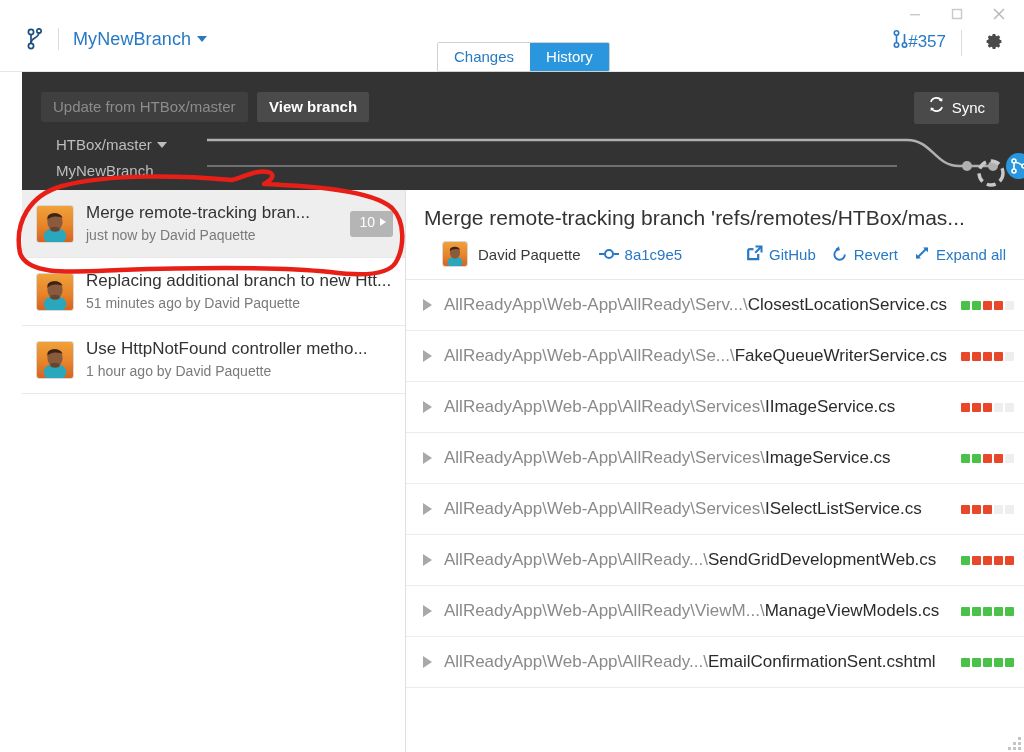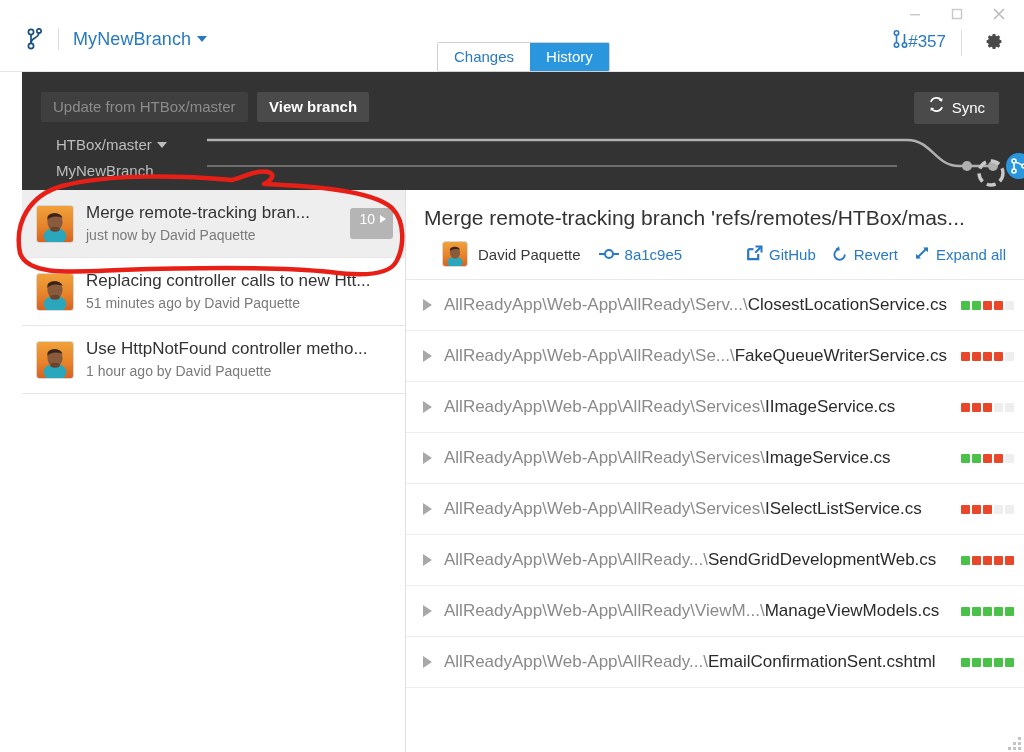--- a/index.html
+++ b/index.html
@@ -131,21 +131,21 @@
     border: 1px solid #d8d8d8; overflow: hidden; position: relative;
   }
   .commit-text { flex: 1 1 auto; min-width: 0; }
   .commit-title {
     font-size: 17px; color: #333333; white-space: nowrap; overflow: hidden;
     text-overflow: clip; line-height: 22px;
   }
   .commit-meta { font-size: 14px; color: #7a7a7a; line-height: 20px; margin-top: 1px; }
   .count-badge {
     flex: 0 0 auto; background: #b5b5b5; color: #ffffff;
-    border-radius: 3px; padding: 3px 7px 12px 9px; font-size: 14px;
+    border-radius: 3px; padding: 3px 7px 7px 9px; font-size: 14px;
     display: flex; align-items: center; gap: 5px;
   }
   .count-badge .tri {
     border-top: 4px solid transparent; border-bottom: 4px solid transparent;
     border-left: 6px solid #ffffff; display: inline-block;
   }
 
   
   .detail { flex: 1 1 auto; min-width: 0; background: #ffffff; position: relative; }
   .detail-head { padding: 14px 18px 12px 18px; border-bottom: 1px solid #e8e8e8; }
@@ -348,21 +348,21 @@
         <div class="avatar">
           <svg width="100%" height="100%" viewBox="0 0 38 38" preserveAspectRatio="none">
             <rect width="38" height="38" fill="url(#av0)"></rect>
             <ellipse cx="19" cy="32" rx="12" ry="9" fill="#2aa7bd"></ellipse>
             <ellipse cx="19" cy="17" rx="8" ry="9.5" fill="#8a5a3c"></ellipse>
             <path d="M11 12 C12 6, 26 6, 27 13 C25 10, 13 10, 11 15 Z" fill="#3a2418"></path>
             <ellipse cx="19" cy="24.5" rx="5" ry="2.6" fill="#6b4430"></ellipse>
           </svg>
         </div>
         <div class="commit-text">
-          <div class="commit-title">Replacing controller calls to new Htt...</div>
+          <div class="commit-title">Replacing additional branch to new Htt...</div>
           <div class="commit-meta">51 minutes ago by David Paquette</div>
         </div>
       </div>
 
       <div class="commit">
         <div class="avatar">
           <svg width="100%" height="100%" viewBox="0 0 38 38" preserveAspectRatio="none">
             <rect width="38" height="38" fill="url(#av0)"></rect>
             <ellipse cx="19" cy="32" rx="12" ry="9" fill="#2aa7bd"></ellipse>
             <ellipse cx="19" cy="17" rx="8" ry="9.5" fill="#8a5a3c"></ellipse>

